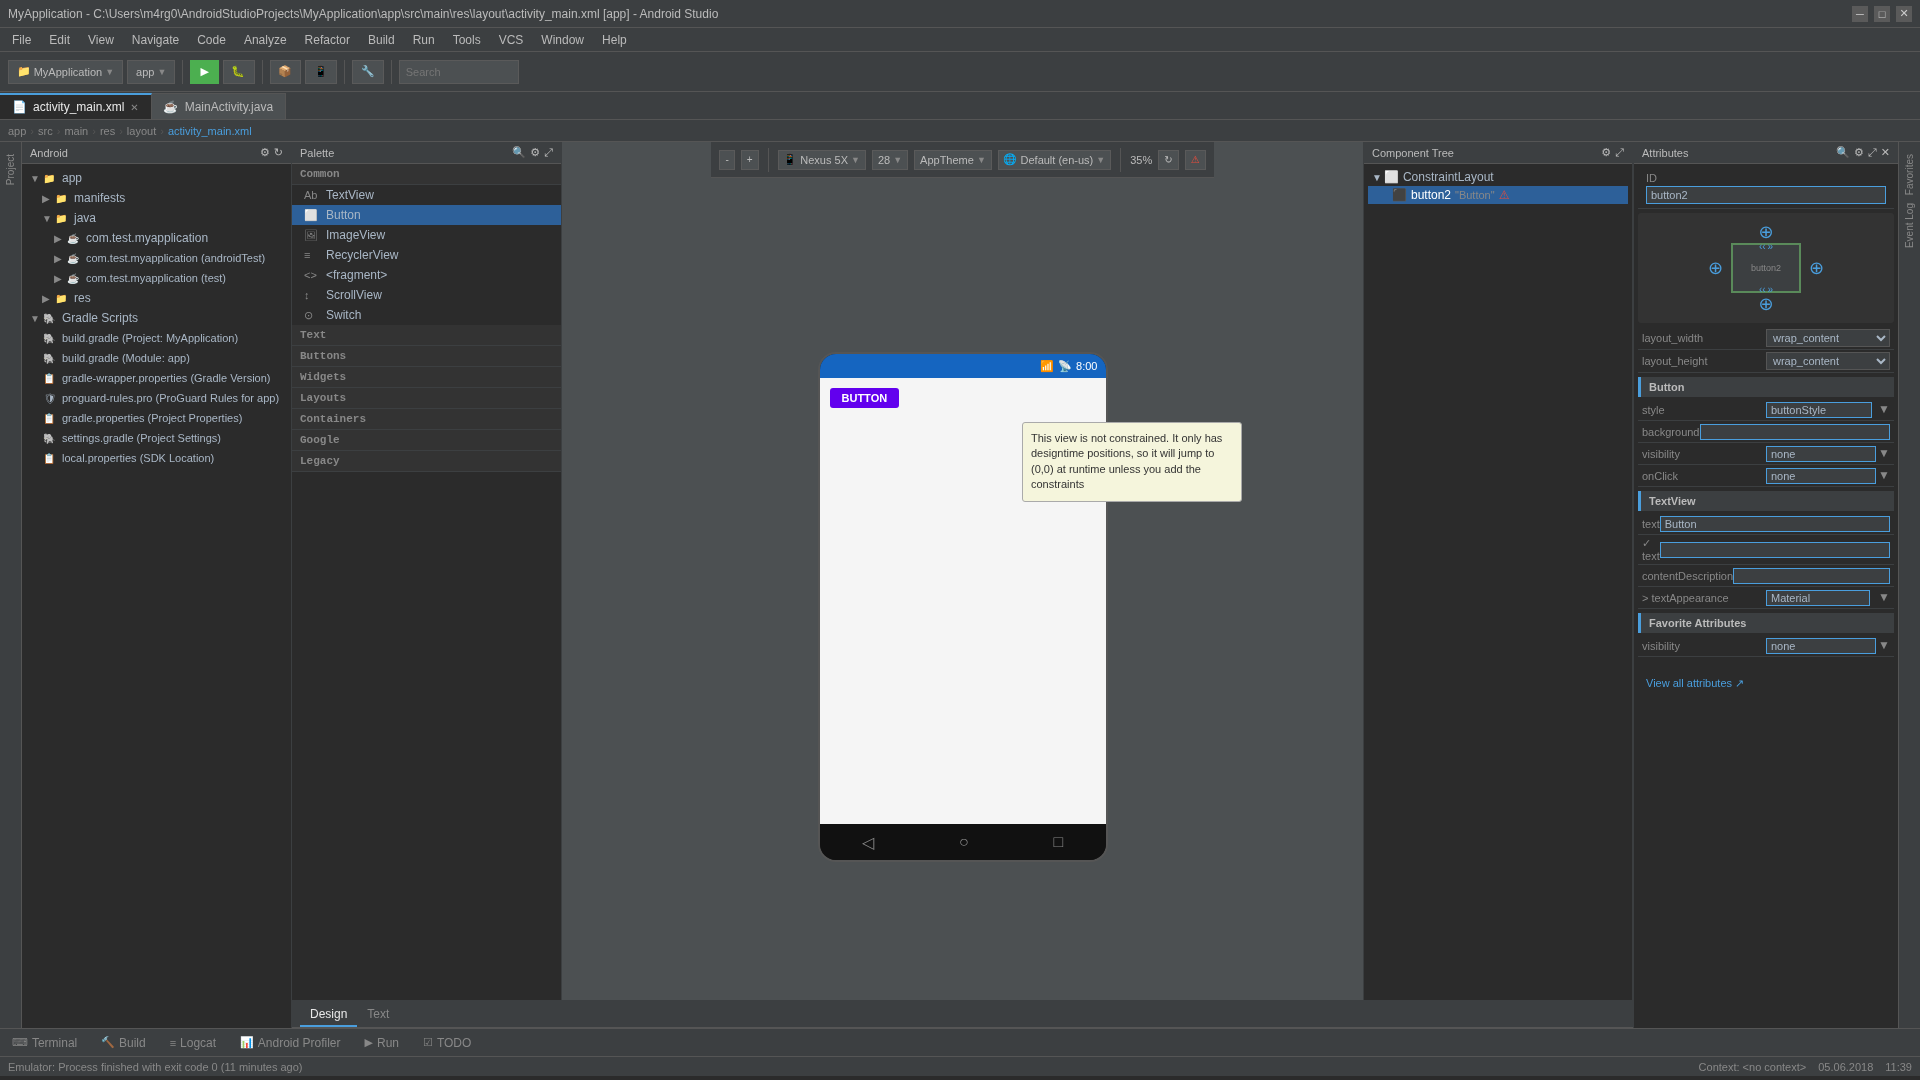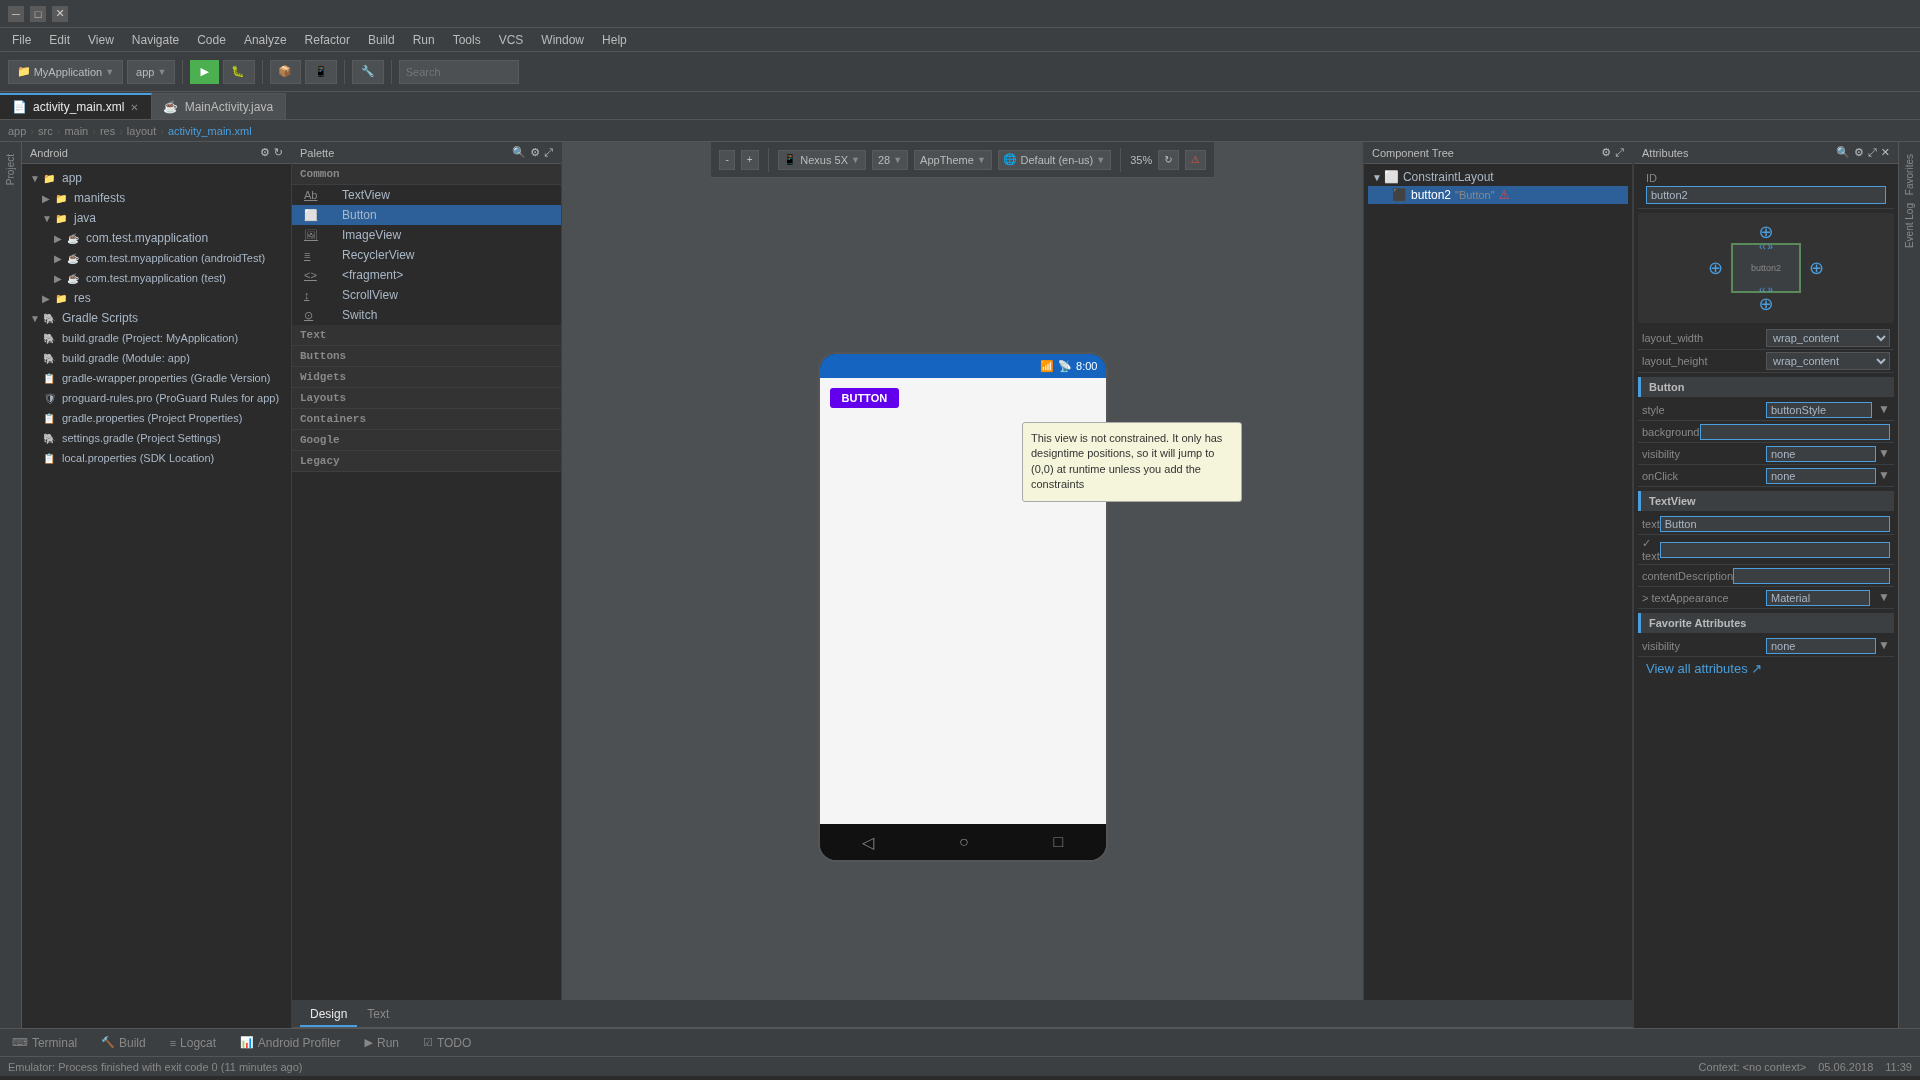--- a/index.html
+++ b/index.html
@@ -50,21 +50,21 @@
     #design-tabs { background: #3c3f41; border-bottom: 1px solid #555; display: flex; align-items: flex-end; padding: 0 8px; height: 28px; }
     .design-tab { background: transparent; color: #888; padding: 4px 10px; font-size: 12px; cursor: pointer; border-bottom: 2px solid transparent; }
     .design-tab.active { color: #e8e8e8; border-bottom: 2px solid #4a9edd; }
 
     
     #palette { width: 270px; background: #2b2b2b; border-right: 1px solid #3c3f41; display: flex; flex-direction: column; }
     #palette-header { background: #3c3f41; padding: 4px 8px; font-size: 11px; color: #bbb; border-bottom: 1px solid #555; display: flex; align-items: center; justify-content: space-between; }
     .palette-category { font-size: 11px; font-weight: bold; color: #888; padding: 4px 8px; background: #333; border-bottom: 1px solid #3c3f41; cursor: pointer; font-family: Liberation Mono, monospace; }
     .palette-item { display: flex; align-items: center; padding: 3px 12px; cursor: pointer; font-size: 12px; color: #a9b7c6; }
     .palette-item.selected { background: #2d6099; }
-    .palette-item-icon { width: 16px; margin-right: 22px; font-size: 11px; color: #888; text-decoration: underline; }
+    .palette-item-icon { width: 16px; margin-right: 6px; font-size: 11px; color: #888; }
 
     
     #preview-area { flex: 1; background: #3c3f41; display: flex; flex-direction: column; align-items: center; justify-content: center; position: relative; }
     #phone-preview { width: 290px; height: 510px; background: #222; border: 2px solid #555; border-radius: 18px; overflow: hidden; display: flex; flex-direction: column; margin-top: 36px; position: relative; }
     #phone-status-bar { background: #1565C0; height: 24px; display: flex; align-items: center; justify-content: space-between; padding: 0 8px; color: white; font-size: 11px; }
     #phone-content { flex: 1; background: #f5f5f5; position: relative; }
     #phone-nav-bar { background: #111; height: 36px; display: flex; align-items: center; justify-content: space-around; }
     .phone-nav-icon { color: #888; font-size: 16px; }
 
     
@@ -81,21 +81,21 @@
     
     #right-panel { width: 265px; background: #2b2b2b; border-left: 1px solid #3c3f41; display: flex; flex-direction: column; overflow: hidden; }
     #attr-header { background: #3c3f41; padding: 4px 8px; font-size: 11px; color: #bbb; border-bottom: 1px solid #555; display: flex; align-items: center; justify-content: space-between; }
     #attr-content { flex: 1; overflow-y: auto; padding: 4px; }
     .attr-row { display: flex; align-items: center; padding: 2px 4px; border-bottom: 1px solid #3c3f41; min-height: 22px; }
     .attr-name { color: #888; font-size: 11px; flex: 1; }
     .attr-input { background: #3c3f41; border: 1px solid #4a9edd; color: #a9b7c6; font-size: 11px; padding: 1px 4px; width: 100%; }
     .attr-select { background: #3c3f41; border: 1px solid #555; color: #a9b7c6; font-size: 11px; padding: 1px 2px; width: 100%; }
     .attr-section { background: #3c3f41; padding: 4px 8px; font-size: 11px; font-weight: bold; color: #bbb; margin: 4px 0 2px 0; border-left: 3px solid #4a9edd; }
     .attr-id-input { background: #3c3f41; border: 1px solid #4a9edd; color: #a9b7c6; font-size: 11px; padding: 2px 4px; width: 100%; }
-    .view-all-link { color: #4a9edd; font-size: 13px; cursor: pointer; padding: 4px 8px; }
+    .view-all-link { color: #4a9edd; font-size: 11px; cursor: pointer; padding: 4px 8px; margin-top: 16px; }
 
     
     #status-bar { background: #3c3f41; height: 20px; display: flex; align-items: center; padding: 0 8px; border-top: 1px solid #555; font-size: 11px; color: #888; justify-content: space-between; }
 
     
     #bottom-tabs { background: #3c3f41; height: 28px; display: flex; align-items: center; border-top: 1px solid #555; }
     .bottom-tab { color: #888; padding: 4px 12px; font-size: 12px; cursor: pointer; display: flex; align-items: center; gap: 4px; }
     .bottom-tab .tab-icon { font-size: 11px; }
 
     
@@ -110,20 +110,21 @@
 
     .palette-list { overflow-y: auto; flex: 1; }
 
     .preview-btn { background: #4c5052; border: 1px solid #5a5a5a; color: #bbb; padding: 1px 5px; font-size: 10px; cursor: pointer; height: 20px; display: flex; align-items: center; gap: 2px; }
     .preview-dropdown { background: #4c5052; border: 1px solid #5a5a5a; color: #bbb; padding: 1px 5px; font-size: 11px; cursor: pointer; height: 20px; display: flex; align-items: center; gap: 3px; }
   </style>
 </head>
 <body>
 
 <div id="title-bar">
+  <div class="title">MyApplication - C:\Users\m4rg0\AndroidStudioProjects\MyApplication\app\src\main\res\layout\activity_main.xml [app] - Android Studio</div>
   <div class="win-controls">
     <button class="win-btn">─</button>
     <button class="win-btn">□</button>
     <button class="win-btn">✕</button>
   </div>
 </div>
 
 <div id="menu-bar">
   <span class="menu-item">File</span>
   <span class="menu-item">Edit</span>

